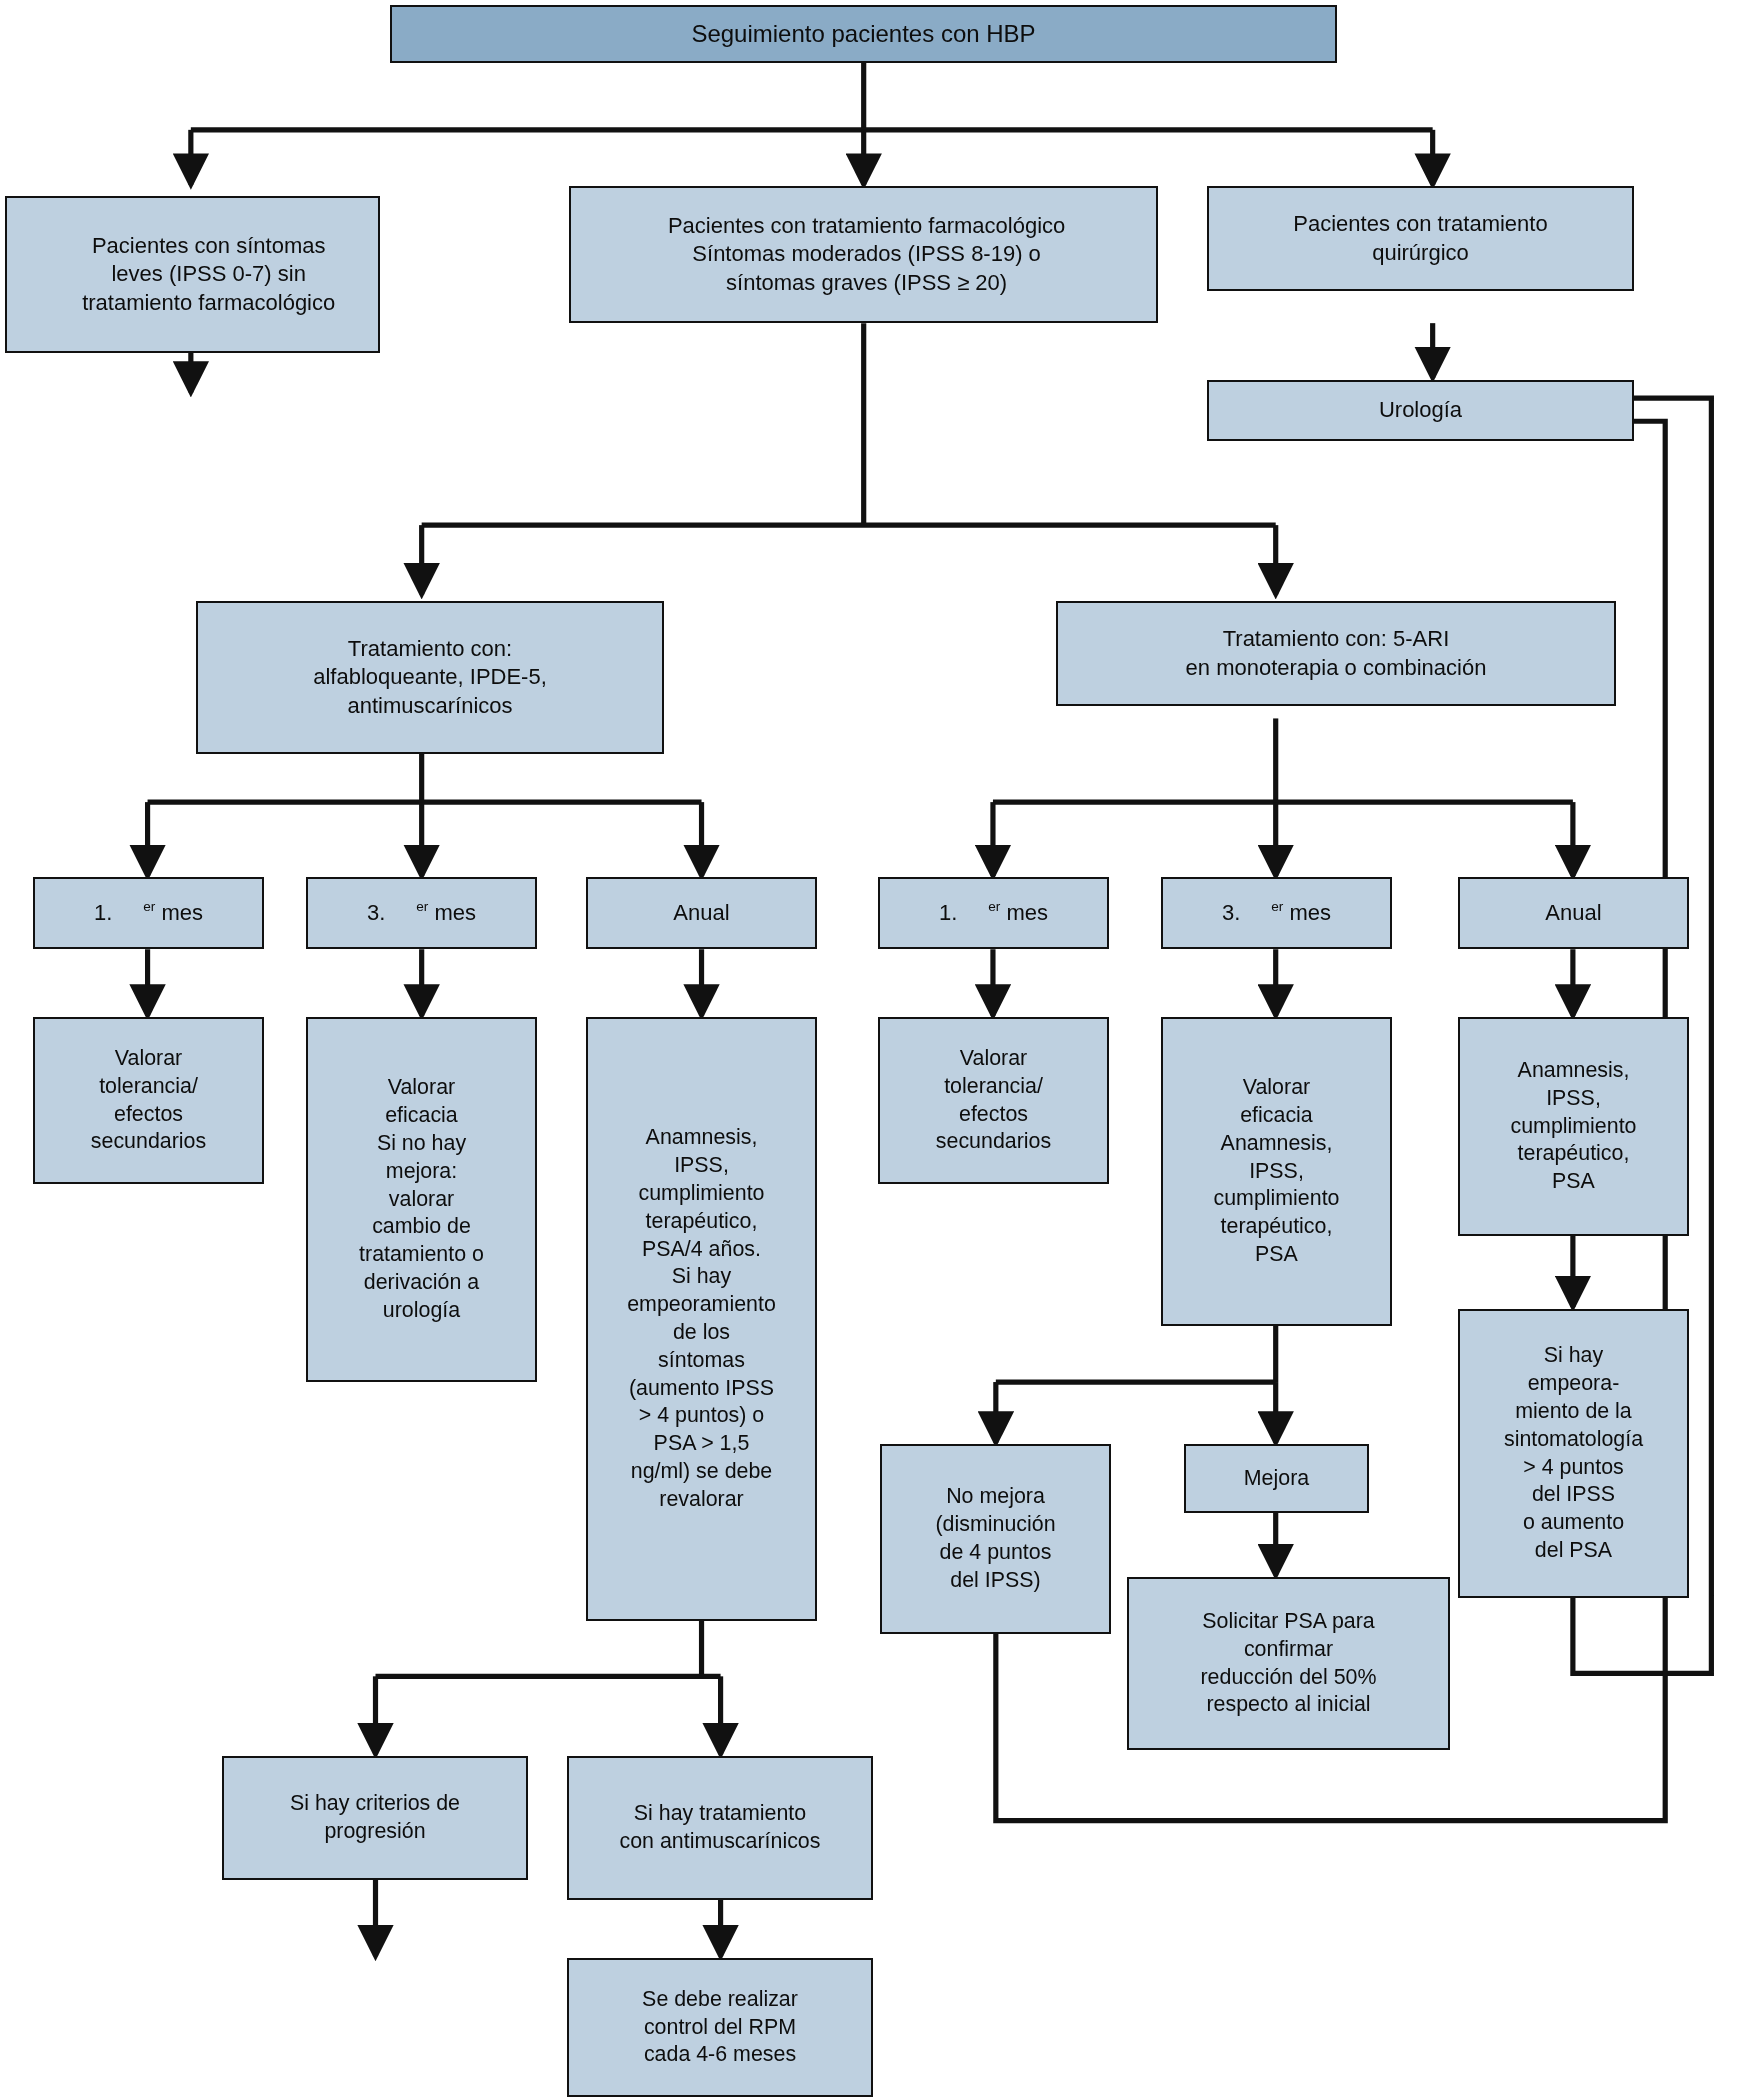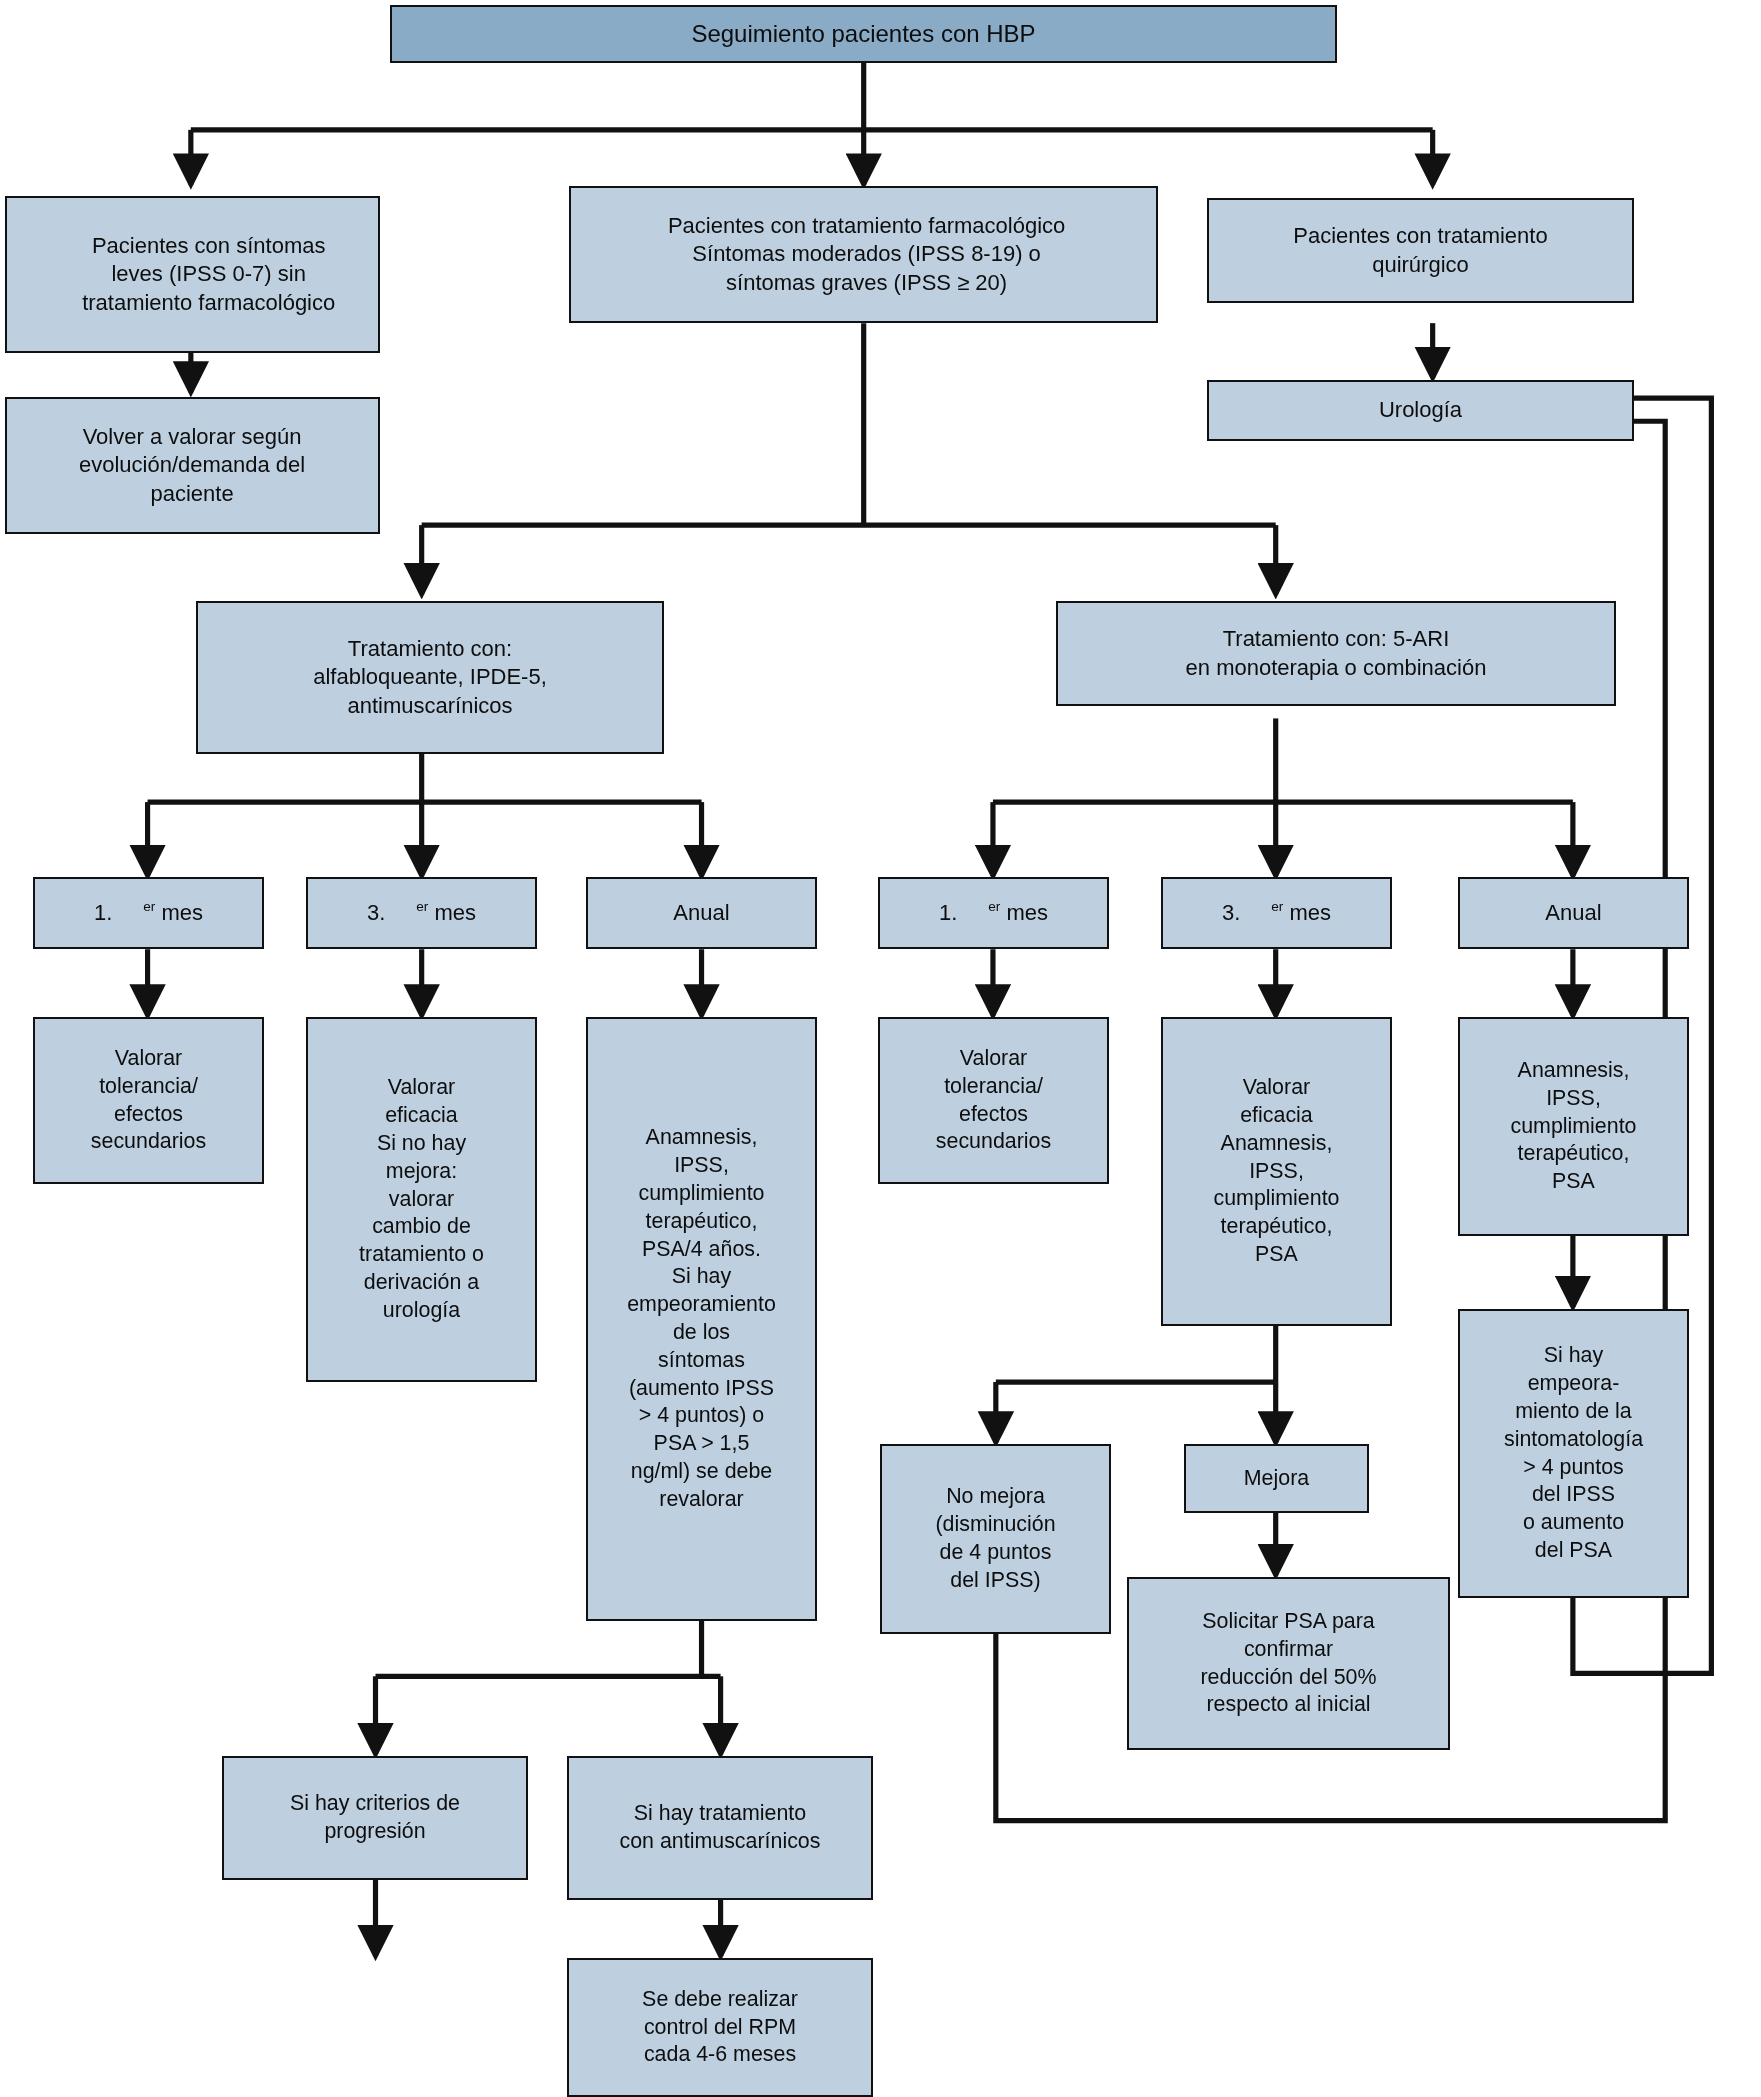--- a/index.html
+++ b/index.html
@@ -127,28 +127,25 @@
   <div class="node root" style="left:390px; top:4.6px; width:947px; height:58px;">Seguimiento pacientes con HBP</div>
 
   <div class="node" style="left:4.6px; top:196px; width:375px; height:157px;padding-left:39px;">Pacientes con síntomas
 leves (IPSS 0-7) sin
 tratamiento farmacológico</div>
 
   <div class="node" style="left:569px; top:186px; width:589px; height:137px;padding-left:12px;">Pacientes con tratamiento farmacológico
 Síntomas moderados (IPSS 8-19) o
 síntomas graves (IPSS ≥ 20)</div>
 
-  <div class="node" style="left:1207px; top:186px; width:427px; height:105px;margin-top:12px;">Pacientes con tratamiento
+  <div class="node" style="left:1207px; top:186px; width:427px; height:105px;">Pacientes con tratamiento
 quirúrgico</div>
 
   <div class="node" style="left:1207px; top:380px; width:427px; height:61px;">Urología</div>
 
-  <div class="node" style="left:4.6px; top:397px; width:375px; height:137px;">Volver a valorar según
-evolución/demanda del
-paciente</div>
 
   <div class="node" style="left:196px; top:601px; width:468px; height:153px;">Tratamiento con:
 alfabloqueante, IPDE-5,
 antimuscarínicos</div>
 
   <div class="node" style="left:1056px; top:601px; width:560px; height:105px;">Tratamiento con: 5-ARI
 en monoterapia o combinación</div>
 
   <div class="node" style="left:33px; top:877px; width:231px; height:72px;">
     <span><span>1.</span><sup>er</sup><span> mes</span></span>

